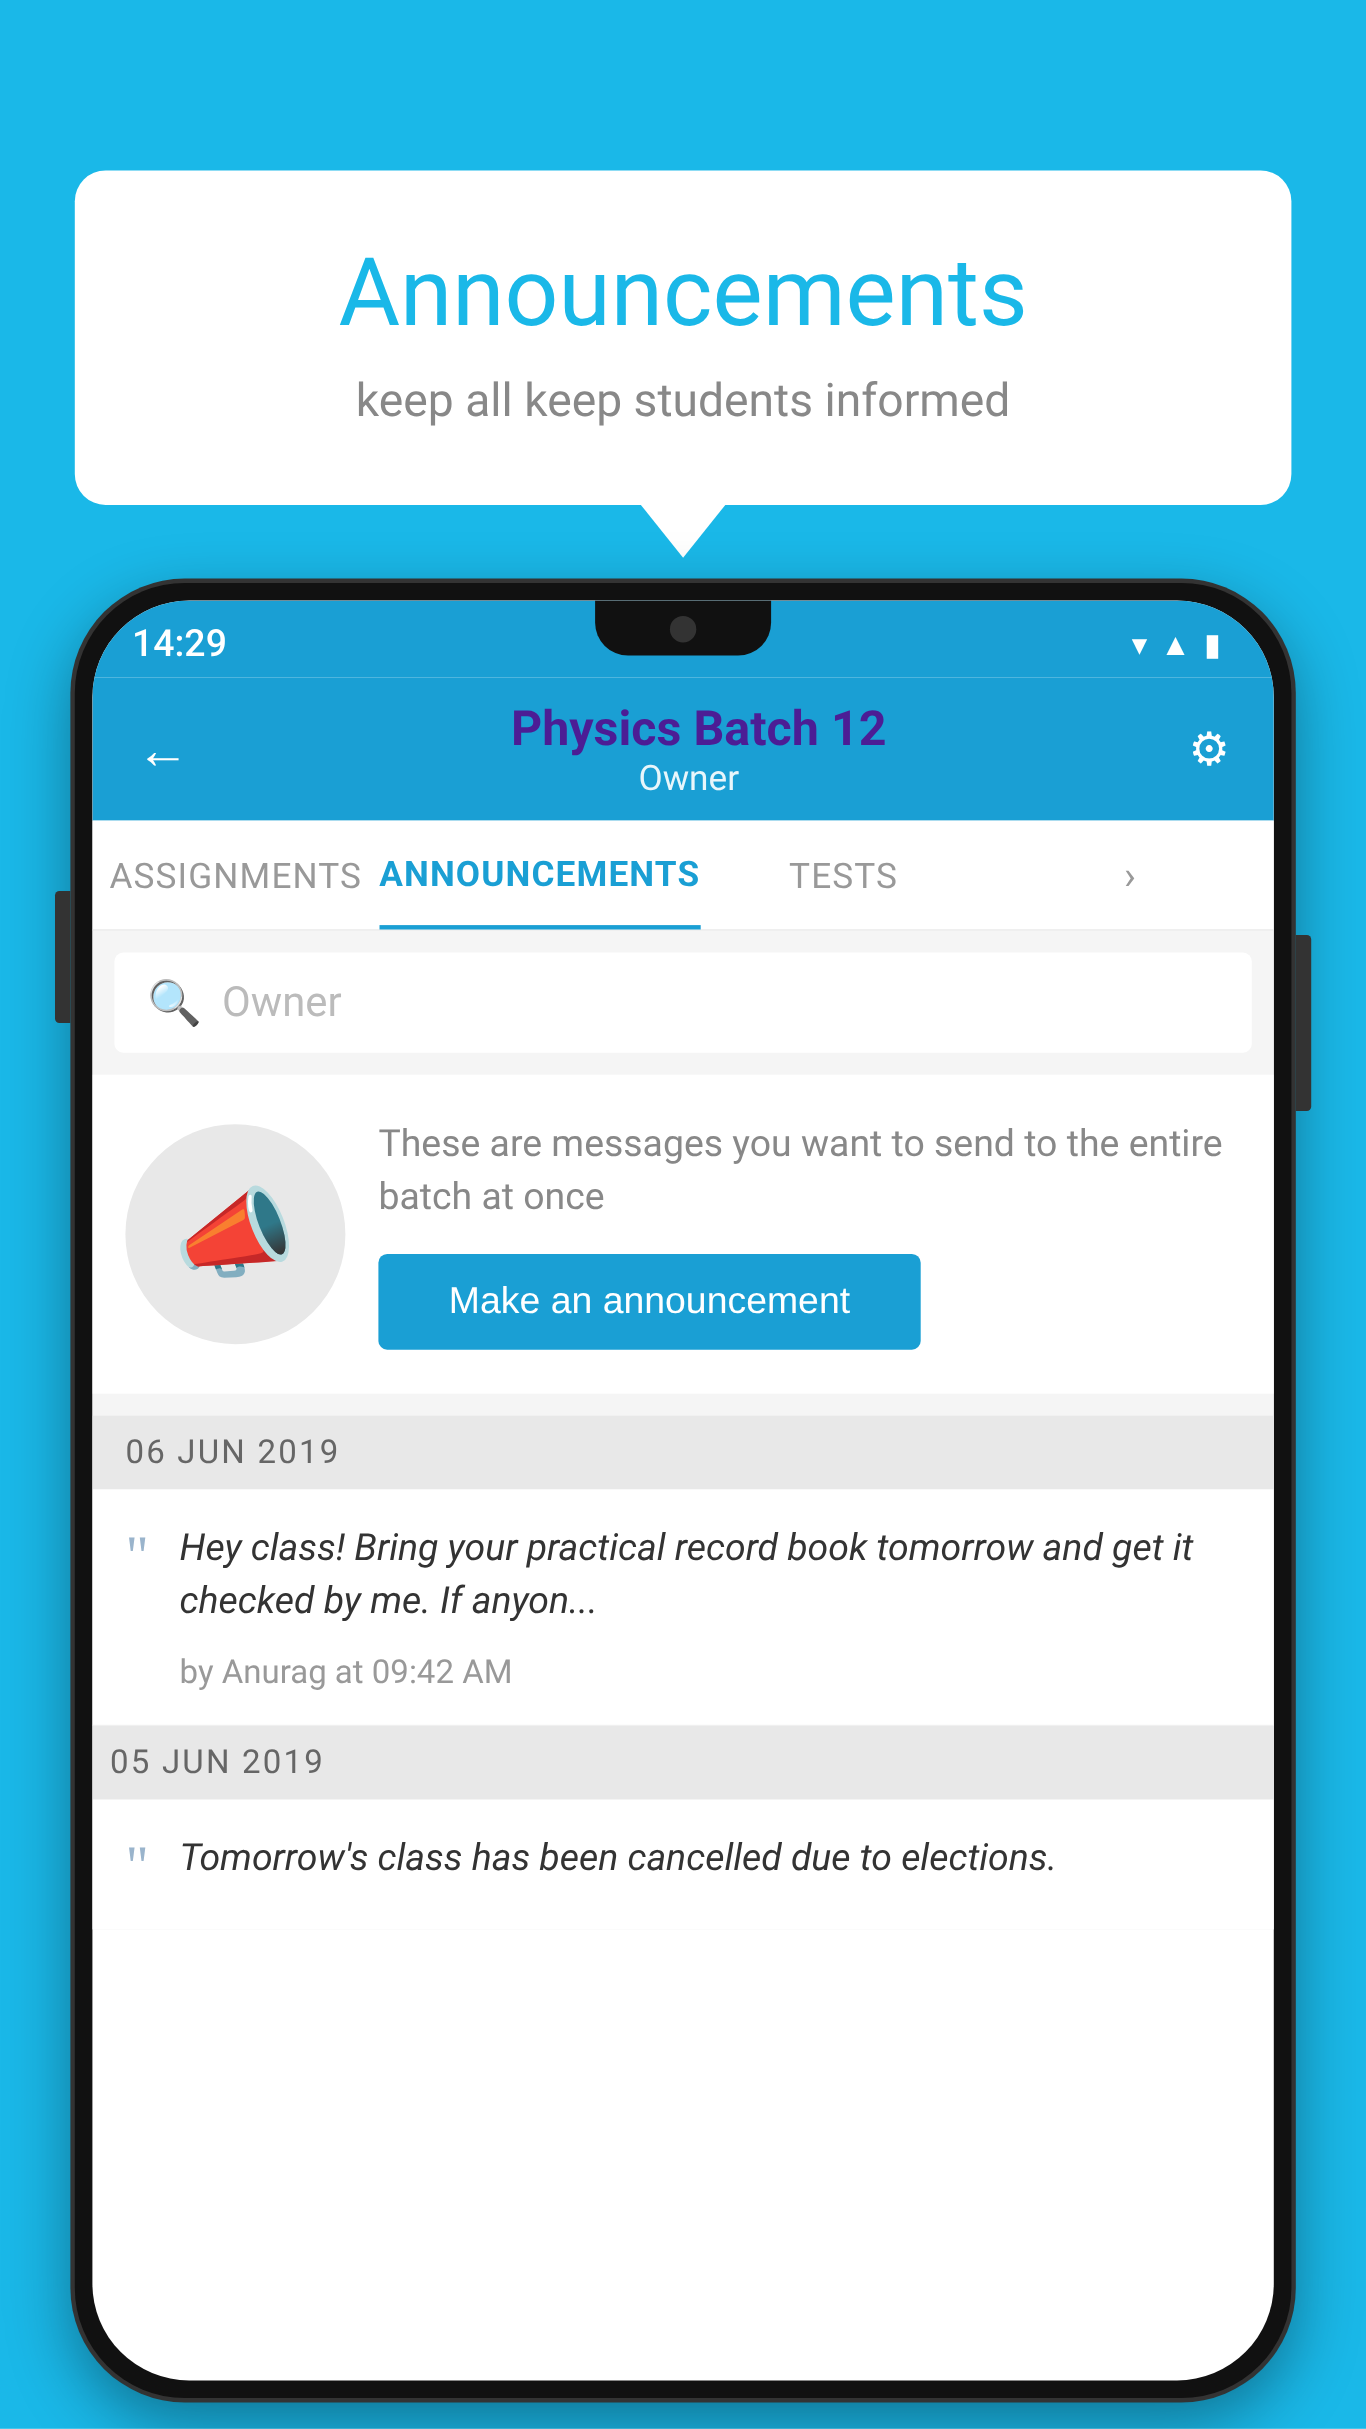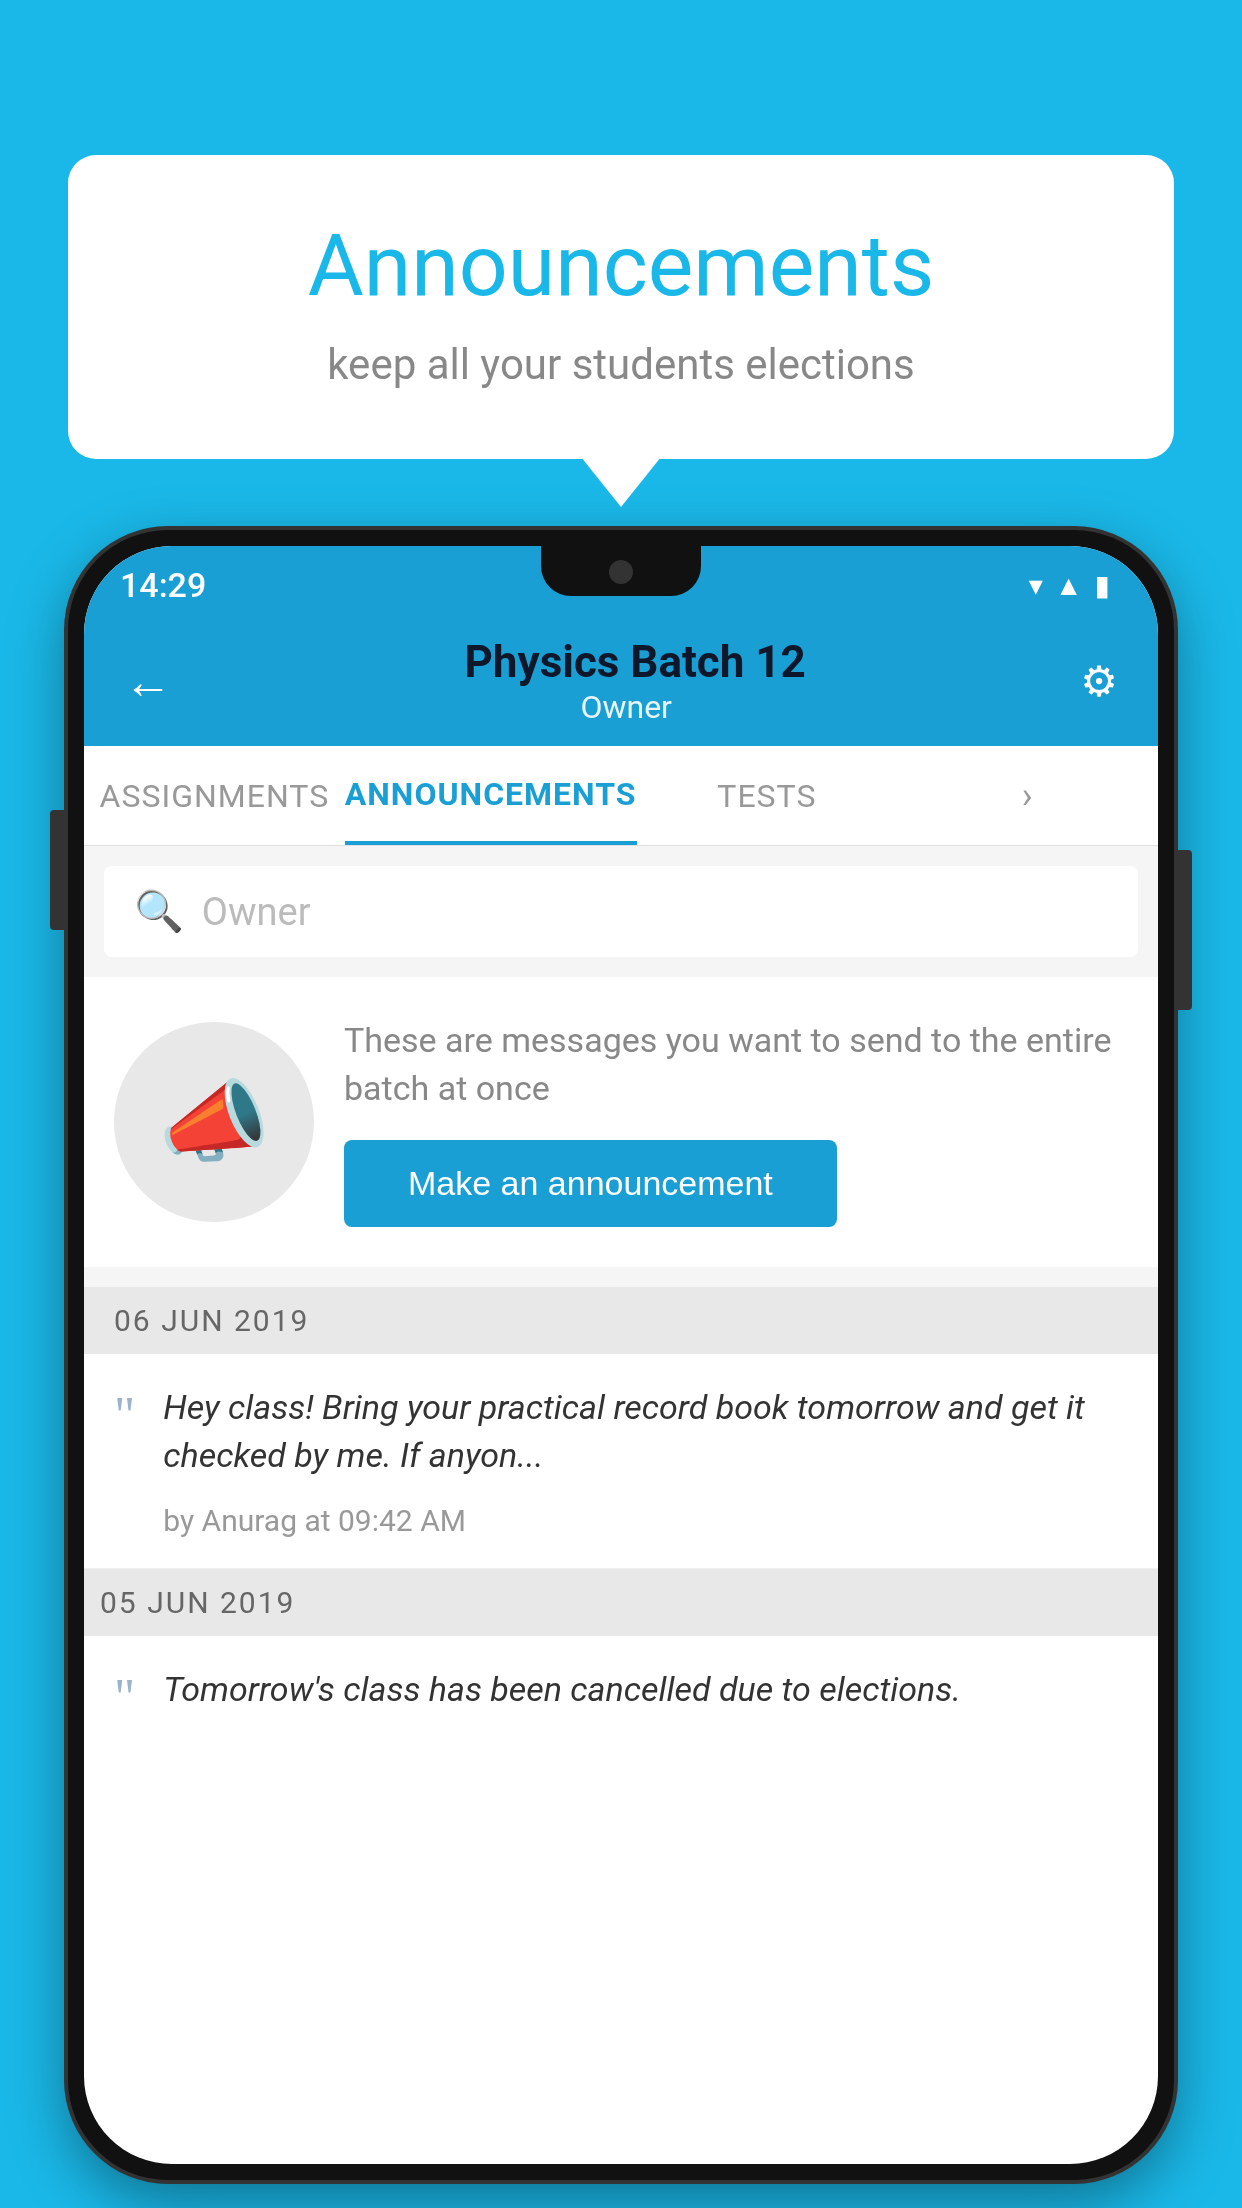--- a/index.html
+++ b/index.html
@@ -172,21 +172,21 @@
       color: white;
       font-size: 48px;
       cursor: pointer;
     }
 
     .header-center {
       text-align: center;
     }
 
     .header-title {
-      color: #0f172a;
+      color: #4c1d95;
       font-size: 44px;
       font-weight: 700;
       margin-left: 18px;
     }
 
     .header-subtitle {
       color: rgba(255,255,255,0.9);
       font-size: 32px;
     }
 
@@ -378,21 +378,21 @@
       font-style: italic;
       line-height: 1.4;
     }
   </style>
 </head>
 <body>
 
 <div class="speech-bubble-container">
   <div class="speech-bubble">
     <div class="speech-bubble-title">Announcements</div>
-    <div class="speech-bubble-subtitle">keep all your students elections</div>
+    <div class="speech-bubble-subtitle">keep all keep students informed</div>
   </div>
 </div>
 
 <div class="phone-wrapper">
   <div class="phone-outer">
     <div class="phone-inner">
 
       <div class="notch">
         <div class="camera"></div>
       </div>

